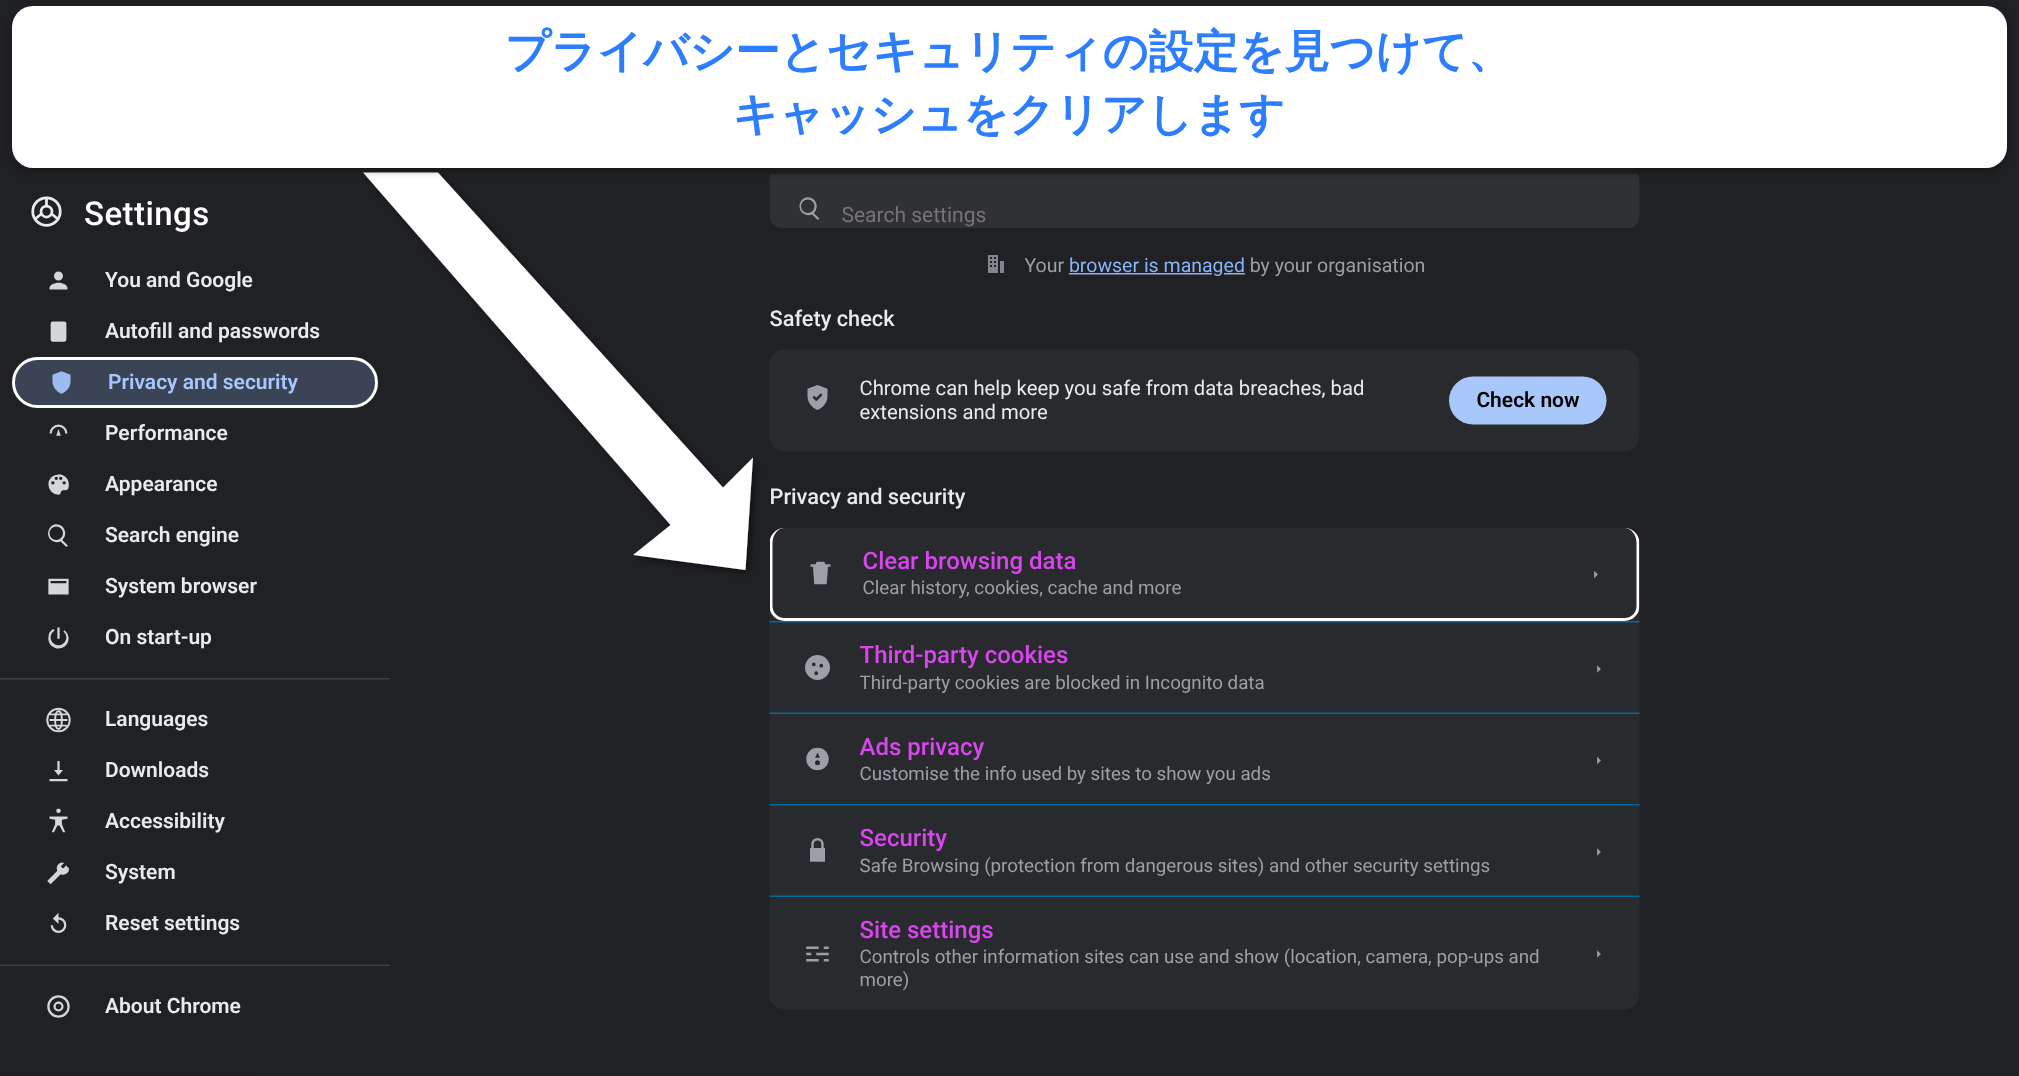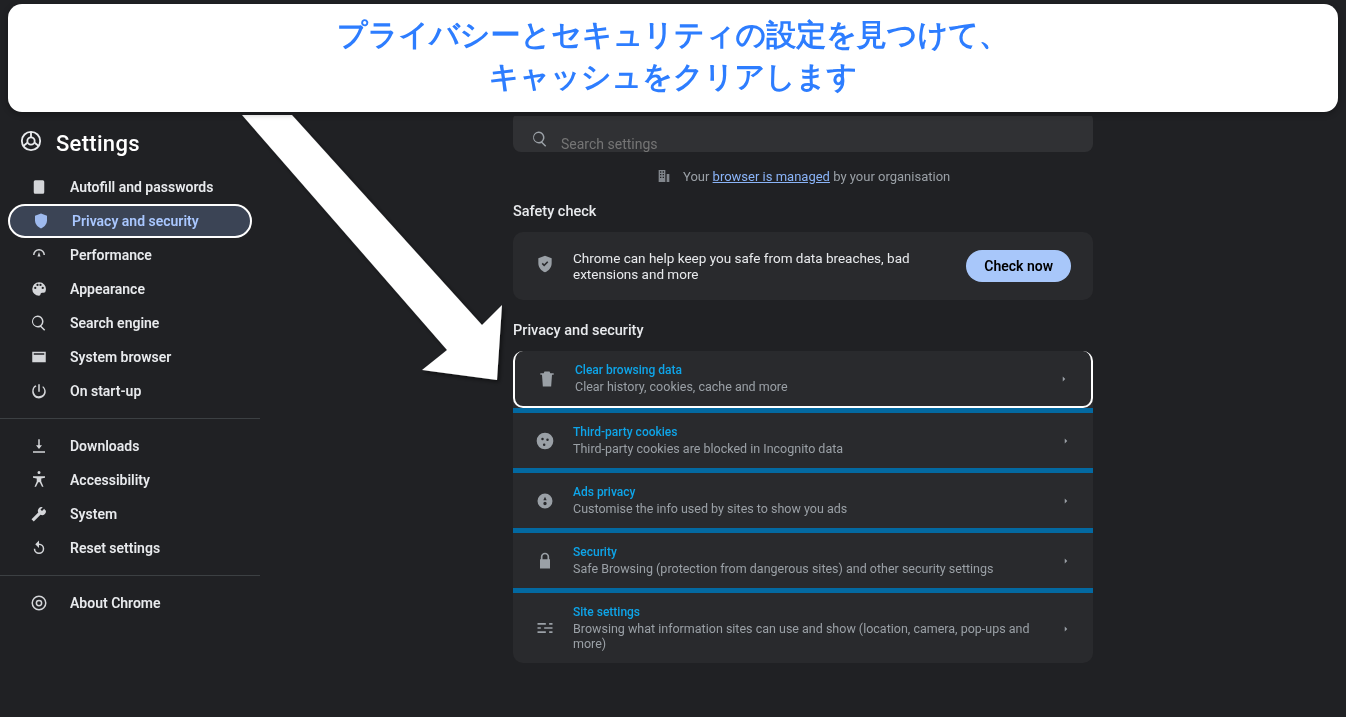--- a/index.html
+++ b/index.html
@@ -54,27 +54,27 @@
   .safety-card { display: flex; align-items: center; gap: 18px; padding: 18px 22px; }
   .safety-card .ico svg { width: 20px; height: 20px; fill: #9aa0a6; }
   .safety-card .txt { flex: 1; font-size: 13.5px; color: #e8eaed; }
   .check-btn {
     background: #a8c7fa; color: #000000; border: none; border-radius: 18px;
     padding: 8px 18px; font-size: 14px; font-weight: 600; cursor: pointer;
   }
 
   .row {
     display: flex; align-items: center; gap: 18px; padding: 12px 22px;
-    border-top: 5px solid #0369a1; cursor: pointer; position: relative;
+    border-top: 1px solid #0369a1; cursor: pointer; position: relative;
   }
   .card .row:first-child { border-top: none; }
   .row .ico { width: 20px; display:flex; justify-content:center; }
   .row .ico svg { width: 20px; height: 20px; fill: #9aa0a6; }
   .row .labels { flex: 1; }
-  .row .ttl { font-size: 12px; color: #0ea5e9; font-weight: 500; }
+  .row .ttl { font-size: 16px; color: #d946ef; font-weight: 500; }
   .row .sub { font-size: 12.5px; color: #9aa0a6; margin-top: 2px; }
   .row .chev svg { width: 10px; height: 10px; fill: #9aa0a6; }
   .row.highlight { border: 2.5px solid #fff; border-radius: 10px; }
 
   
   .pointer-arrow {
     position: absolute; left: 222px; top: 110px; z-index: 40; pointer-events:none;
   }
 </style>
 </head>
@@ -105,20 +105,28 @@
             <circle cx="12" cy="12" r="4" fill="none" stroke="#e8eaed" stroke-width="2"></circle>
             <path d="M12 2v6M3 18l5-4M21 18l-5-4" stroke="#e8eaed" stroke-width="2"></path>
           </svg>
       </span>
       <span class="title">Settings</span>
     </div>
 
     <div class="nav-item">
       <span class="ico">
           <svg viewBox="0 0 24 24">
+            <path d="M12 12a4 4 0 100-8 4 4 0 000 8zm0 2c-4 0-8 2-8 5v1h16v-1c0-3-4-5-8-5z"></path>
+          </svg>
+        </span>
+      <span>You and Google</span>
+    </div>
+    <div class="nav-item">
+      <span class="ico">
+          <svg viewBox="0 0 24 24">
             <path d="M7 3h10a2 2 0 012 2v14a2 2 0 01-2 2H7a2 2 0 01-2-2V5a2 2 0 012-2zm2 4h6v2H9V7zm0 4h6v2H9v-2zm0 4h6v2H9v-2z"></path>
           </svg>
         </span>
       <span>Autofill and passwords</span>
     </div>
     <div class="nav-item active">
       <span class="ico">
           <svg viewBox="0 0 24 24">
             <path d="M12 2l8 3v6c0 5-3.5 9-8 11-4.5-2-8-6-8-11V5l8-3z"></path>
           </svg>
@@ -161,20 +169,28 @@
       <span class="ico">
           <svg viewBox="0 0 24 24">
             <path d="M11 3h2v10h-2V3zm6.4 2.6l1.4 1.4A9 9 0 113 12a9 9 0 014.2-7.6l1.4 1.4A7 7 0 1019 12c0-2-.8-3.8-2.6-5.4z"></path>
           </svg>
         </span>
       <span>On start-up</span>
     </div>
 
     <div class="nav-group-divider"></div>
 
+    <div class="nav-item">
+      <span class="ico">
+          <svg viewBox="0 0 24 24">
+            <path d="M12 2a10 10 0 100 20 10 10 0 000-20zm0 2c1.5 0 3 2.5 3 8s-1.5 8-3 8-3-2.5-3-8 1.5-8 3-8zm-8 8h16M4.5 7h15M4.5 17h15" fill="none" stroke="currentColor" stroke-width="1.7"></path>
+          </svg>
+        </span>
+      <span>Languages</span>
+    </div>
     <div class="nav-item">
       <span class="ico">
           <svg viewBox="0 0 24 24">
             <path d="M11 3h2v8h3l-4 5-4-5h3V3zM4 19h16v2H4v-2z"></path>
           </svg>
         </span>
       <span>Downloads</span>
     </div>
     <div class="nav-item">
       <span class="ico">
@@ -305,21 +321,21 @@
         </div>
 
         <div class="row">
           <span class="ico">
               <svg viewBox="0 0 24 24">
                 <path d="M3 6h10v2H3V6zm14 0h4v2h-4V6zm-6 5h10v2H11v-2zM3 11h4v2H3v-2zm0 5h10v2H3v-2zm14 0h4v2h-4v-2z"></path>
               </svg>
             </span>
           <div class="labels">
             <div class="ttl">Site settings</div>
-            <div class="sub">Browsing what information sites can use and show (location, camera, pop-ups and more)</div>
+            <div class="sub">Controls other information sites can use and show (location, camera, pop-ups and more)</div>
           </div>
           <span class="chev"><svg viewBox="0 0 24 24">
                 <path d="M9 6l6 6-6 6z"></path>
               </svg></span>
         </div>
 
       </div>
     </div>
   </div>
 </div>

